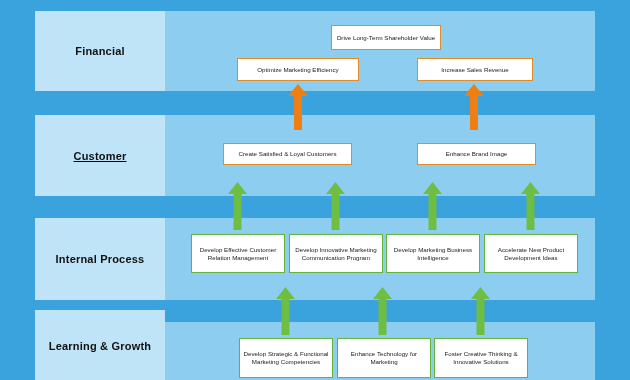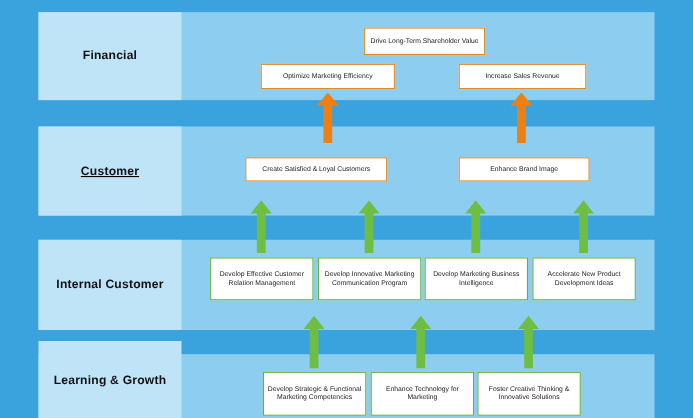--- a/index.html
+++ b/index.html
@@ -79,21 +79,21 @@
     <span>Financial</span>
   </div>
 
   <div class="band" style="left:35px; top:115px; width:560px; height:81px;"></div>
   <div class="band-label" style="left:35px; top:115px; width:130px; height:81px;text-decoration:underline;">
     <span>Customer</span>
   </div>
 
   <div class="band" style="left:35px; top:218px; width:560px; height:82px;"></div>
   <div class="band-label" style="left:35px; top:218px; width:130px; height:82px;">
-    <span>Internal Customer</span>
+    <span>Internal Process</span>
   </div>
 
   <div class="band" style="left:35px; top:322px; width:560px; height:58px;"></div>
   <div class="band-label" style="left:35px; top:310px; width:130px; height:72px;">
     <span>Learning &amp; Growth</span>
   </div>
 
   <div class="arrow" style="left:288px; top:84px; width:20px; height:46px;">
     <svg width="20" height="46" viewBox="0 0 20 46">
       <polygon points="10,0 20,12 14,12 14,46 6,46 6,12 0,12" fill="#ee8013"></polygon>

